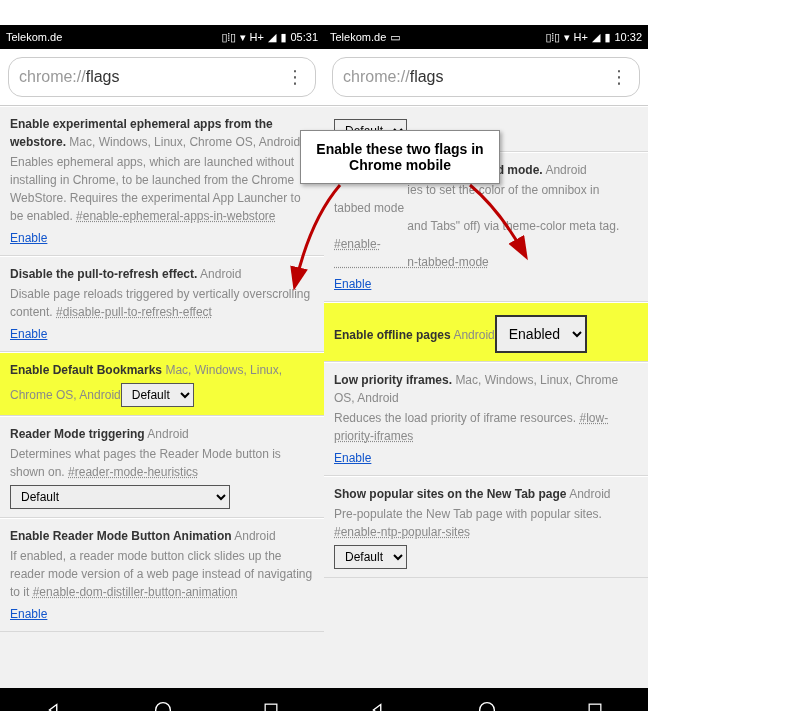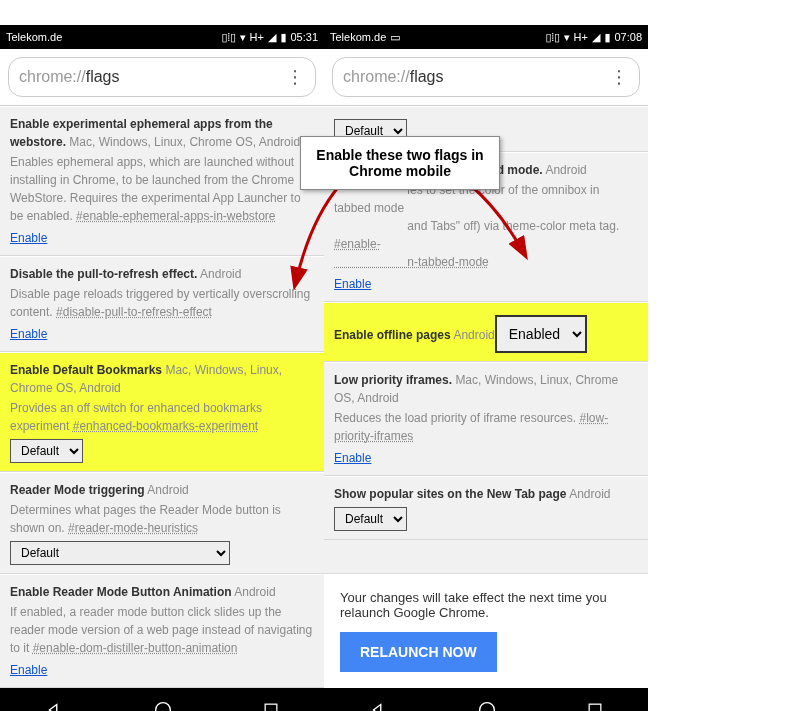--- a/index.html
+++ b/index.html
@@ -20,21 +20,21 @@
   .flag-plat { color:#8a8a8a; font-weight:normal; }
   .flag-desc { color:#8a8a8a; margin-top:2px; }
   .hashlink { color:#8a8a8a; text-decoration: underline dotted; }
   .enable-link { color:#1155cc; text-decoration: underline; display:inline-block; margin-top:4px; }
   select { border:1px solid #555; background:#eee; font-size:12px; padding:3px 6px; margin-top:4px; }
   select.big { font-size:14px; padding:8px 8px; border:2px solid #333; }
   .footer { background:#fff; padding:16px; font-size:13px; color:#333; border-top:1px solid #ddd; }
   .relaunch-btn { background:#4285f4; color:#fff; border:none; padding:12px 20px; font-size:14px; font-weight:bold; margin-top:12px; cursor:pointer; }
   .nav-bar { height: 48px; background:#000; display:flex; align-items:center; justify-content:space-around; }
   .nav-icon { color:#fff; }
-  .annotation { position:absolute; left:300px; top:136px; width:200px; background:#fff; border:1px solid #888; box-shadow:2px 2px 4px rgba(0,0,0,0.3); padding:10px; text-align:center; font-size:14px; font-weight:bold; z-index:10; }
+  .annotation { position:absolute; left:300px; top:130px; width:200px; background:#fff; border:1px solid #888; box-shadow:2px 2px 4px rgba(0,0,0,0.3); padding:10px; text-align:center; font-size:14px; font-weight:bold; z-index:10; }
   svg.arrow { position:absolute; z-index:9; pointer-events:none; }
 </style>
 </head>
 <body>
 
 <div class="screens">
 
   <div class="screen">
     <div class="status-bar">
       <div class="status-left">
@@ -51,21 +51,21 @@
     </div>
     <div class="url-row">
       <div class="url-box">
         <span><span>chrome://</span><span class="dark">flags</span></span>
         <span class="menu-dots">⋮</span>
       </div>
     </div>
     <div class="content" id="left-content">
         <div class="flag"><span class="flag-title">Enable experimental ephemeral apps from the webstore.</span> <span class="flag-plat">Mac, Windows, Linux, Chrome OS, Android</span><div class="flag-desc">Enables ephemeral apps, which are launched without installing in Chrome, to be launched from the Chrome WebStore. Requires the experimental App Launcher to be enabled. <span class="hashlink">#enable-ephemeral-apps-in-webstore</span></div><a class="enable-link">Enable</a></div>
         <div class="flag"><span class="flag-title">Disable the pull-to-refresh effect.</span> <span class="flag-plat">Android</span><div class="flag-desc">Disable page reloads triggered by vertically overscrolling content. <span class="hashlink">#disable-pull-to-refresh-effect</span></div><a class="enable-link">Enable</a></div>
-        <div class="flag highlight"><span class="flag-title">Enable Default Bookmarks</span> <span class="flag-plat">Mac, Windows, Linux, Chrome OS, Android</span><div class="flag-desc">Provides an off switch for enhanced bookmarks experiment <span class="hashlink">#enhanced-bookmarks-experiment</span></div><select><option>Default</option></select></div>
+        <div class="flag highlight"><span class="flag-title">Enable Default Bookmarks</span> <span class="flag-plat">Mac, Windows, Linux, Chrome OS, Android</span><select><option>Default</option></select></div>
         <div class="flag"><span class="flag-title">Reader Mode triggering</span> <span class="flag-plat">Android</span><div class="flag-desc">Determines what pages the Reader Mode button is shown on. <span class="hashlink">#reader-mode-heuristics</span></div><select style="width:220px"><option>Default</option></select></div>
         <div class="flag"><span class="flag-title">Enable Reader Mode Button Animation</span> <span class="flag-plat">Android</span><div class="flag-desc">If enabled, a reader mode button click slides up the reader mode version of a web page instead of navigating to it <span class="hashlink">#enable-dom-distiller-button-animation</span></div><a class="enable-link">Enable</a></div>
       </div>
     <div class="nav-bar">
       <span class="nav-icon"><svg width="22" height="22" viewBox="0 0 24 24" fill="none" stroke="#fff" stroke-width="1.5">
             <path d="M15 6 L7 12 L15 18 Z"></path>
           </svg></span>
       <span class="nav-icon"><svg width="22" height="22" viewBox="0 0 24 24" fill="none" stroke="#fff" stroke-width="1.5">
             <circle cx="12" cy="12" r="8"></circle>
           </svg></span>
@@ -80,40 +80,36 @@
       <div class="status-left">
         <span>Telekom.de</span>
         <span>▭</span>
       </div>
       <div class="status-right">
         <span>▯⦙▯</span>
         <span>▾</span>
         <span>H+</span>
         <span>◢</span>
         <span>▮</span>
-        <span>07:08</span>
+        <span>10:32</span>
       </div>
     </div>
     <div class="url-row">
       <div class="url-box">
         <span><span>chrome://</span><span class="dark">flags</span></span>
         <span class="menu-dots">⋮</span>
       </div>
     </div>
     <div class="content" id="right-content">
         <div class="flag"><select><option>Default</option></select></div>
         <div class="flag"><div><span class="flag-title">&nbsp;&nbsp;&nbsp;&nbsp;&nbsp;&nbsp;&nbsp;&nbsp;&nbsp;&nbsp;&nbsp;&nbsp;&nbsp;&nbsp;&nbsp;&nbsp;&nbsp;&nbsp;&nbsp;&nbsp;&nbsp;&nbsp;e-color in tabbed mode.</span> <span class="flag-plat">Android</span></div><div class="flag-desc">&nbsp;&nbsp;&nbsp;&nbsp;&nbsp;&nbsp;&nbsp;&nbsp;&nbsp;&nbsp;&nbsp;&nbsp;&nbsp;&nbsp;&nbsp;&nbsp;&nbsp;&nbsp;&nbsp;&nbsp;&nbsp;&nbsp;ies to set the color of the omnibox in tabbed mode<br>&nbsp;&nbsp;&nbsp;&nbsp;&nbsp;&nbsp;&nbsp;&nbsp;&nbsp;&nbsp;&nbsp;&nbsp;&nbsp;&nbsp;&nbsp;&nbsp;&nbsp;&nbsp;&nbsp;&nbsp;&nbsp;&nbsp;and Tabs" off) via theme-color meta tag. <span class="hashlink">#enable-<br>&nbsp;&nbsp;&nbsp;&nbsp;&nbsp;&nbsp;&nbsp;&nbsp;&nbsp;&nbsp;&nbsp;&nbsp;&nbsp;&nbsp;&nbsp;&nbsp;&nbsp;&nbsp;&nbsp;&nbsp;&nbsp;&nbsp;n-tabbed-mode</span></div><a class="enable-link">Enable</a></div>
         <div class="flag highlight"><span class="flag-title">Enable offline pages</span> <span class="flag-plat">Android</span><select class="big"><option>Enabled</option></select></div>
         <div class="flag"><span class="flag-title">Low priority iframes.</span> <span class="flag-plat">Mac, Windows, Linux, Chrome OS, Android</span><div class="flag-desc">Reduces the load priority of iframe resources. <span class="hashlink">#low-priority-iframes</span></div><a class="enable-link">Enable</a></div>
-        <div class="flag"><span class="flag-title">Show popular sites on the New Tab page</span> <span class="flag-plat">Android</span><select><option>Default</option></select></div>
+        <div class="flag"><span class="flag-title">Show popular sites on the New Tab page</span> <span class="flag-plat">Android</span><div class="flag-desc">Pre-populate the New Tab page with popular sites. <span class="hashlink">#enable-ntp-popular-sites</span></div><select><option>Default</option></select></div>
       </div>
-    <div class="footer">
-      <div>Your changes will take effect the next time you relaunch Google Chrome.</div>
-      <button class="relaunch-btn">RELAUNCH NOW</button>
-    </div>
     <div class="nav-bar">
       <span class="nav-icon"><svg width="22" height="22" viewBox="0 0 24 24" fill="none" stroke="#fff" stroke-width="1.5">
             <path d="M15 6 L7 12 L15 18 Z"></path>
           </svg></span>
       <span class="nav-icon"><svg width="22" height="22" viewBox="0 0 24 24" fill="none" stroke="#fff" stroke-width="1.5">
             <circle cx="12" cy="12" r="8"></circle>
           </svg></span>
       <span class="nav-icon"><svg width="20" height="20" viewBox="0 0 24 24" fill="none" stroke="#fff" stroke-width="1.5">
             <rect x="5" y="5" width="14" height="14"></rect>
           </svg></span>

